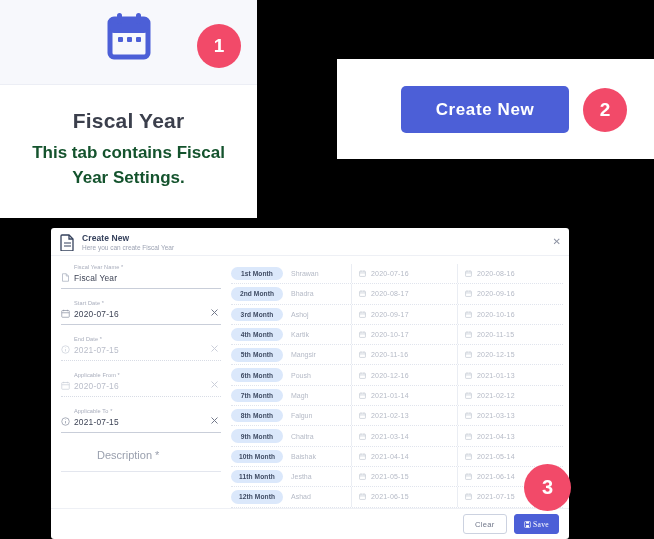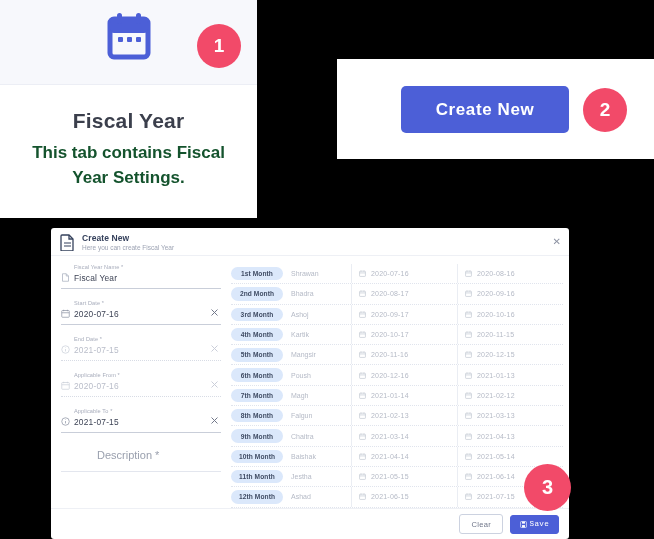--- a/index.html
+++ b/index.html
@@ -305,21 +305,21 @@
     border: 1px solid #4c5fd7;
     border-radius: 3px;
     color: #ffffff;
     font-size: 7.6px;
     padding: 4.5px 9px;
     cursor: pointer;
     display: flex;
     align-items: center;
     gap: 2.5px;
     letter-spacing: .3px;
-    font-family: Liberation Mono, monospace;
+    font-family: Liberation Serif, serif;
   }
   .save-ico { width: 7px; height: 7px; }
 </style>
 </head>
 <body>
 
 <div id="root">
 
   <div class="tab-card">
     <div class="tab-card-top">

